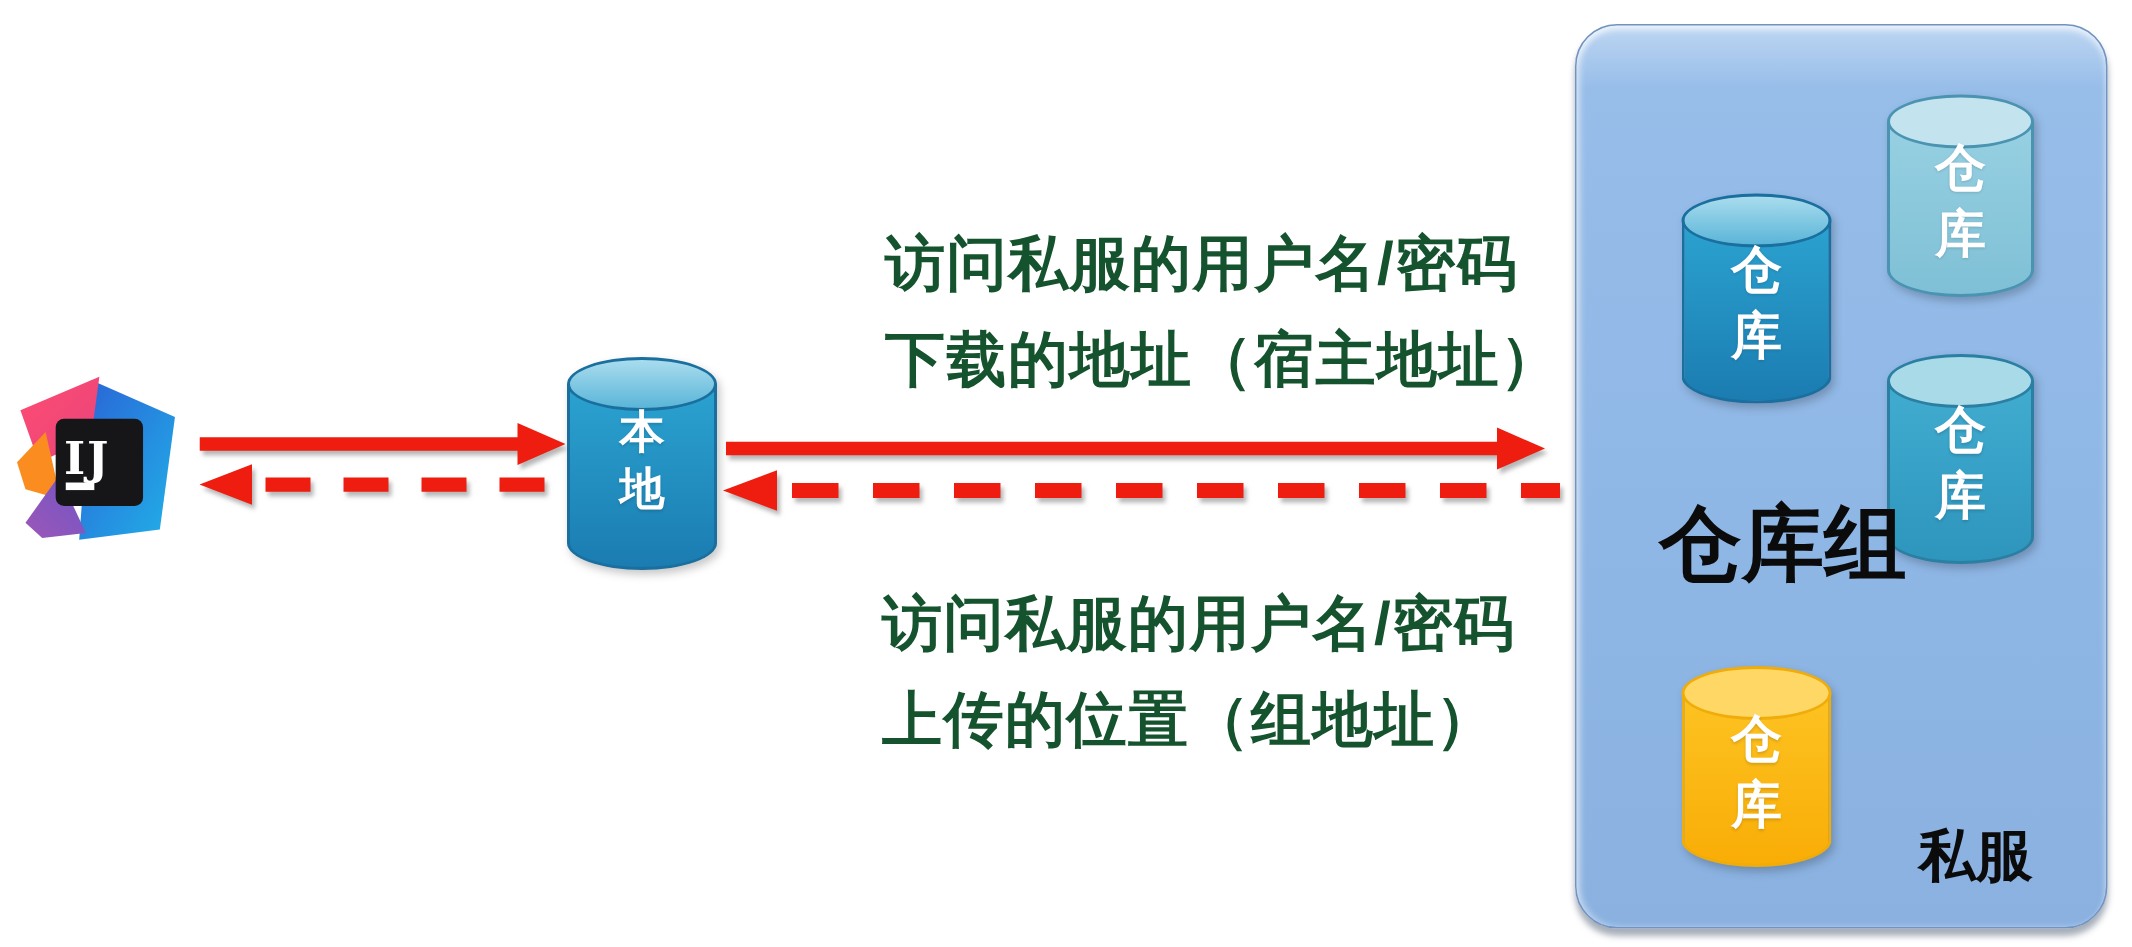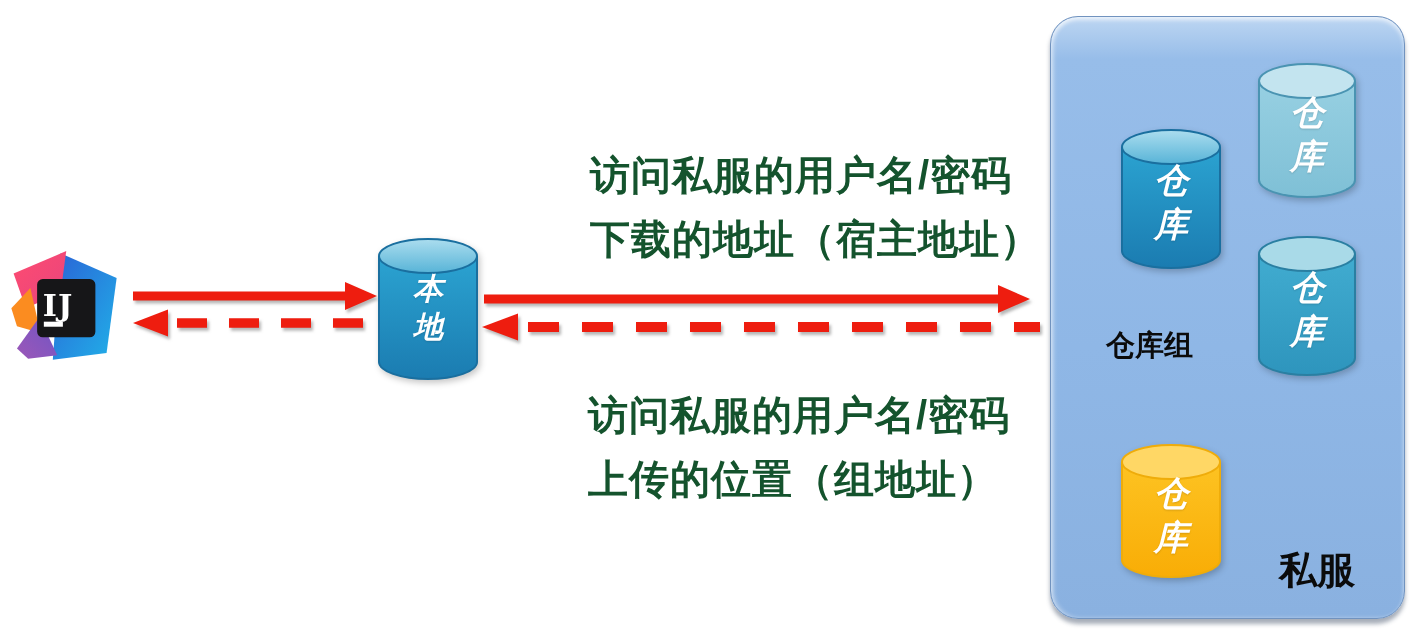--- a/index.html
+++ b/index.html
@@ -13,21 +13,21 @@
   
   .note{
     position:absolute;color:#14532d;font-weight:700;font-size:40px;
     letter-spacing:1px;white-space:nowrap;
   }
 
   
   .arrow{position:absolute;filter:drop-shadow(2px 3px 1.5px rgba(110,110,110,.5));}
 
   
-  .cyl{position:absolute;filter:drop-shadow(2px 3px 3px rgba(0,0,0,.22));font-style:italic;}
+  .cyl{position:absolute;filter:drop-shadow(2px 3px 3px rgba(0,0,0,.22));}
   .cyl-top,.cyl-body{position:absolute;box-sizing:border-box;left:0;width:100%;}
   .cyl-top{top:0;height:36px;border-radius:50%;}
   .cyl-body{top:18px;height:calc(100% - 18px);border-radius:0 0 50% 50% / 0 0 18px 18px;}
   .teal  .cyl-top {background:linear-gradient(180deg,#a9dcee,#5ab5d8);border:2px solid #1a6f9f;}
   .teal  .cyl-body{background:linear-gradient(180deg,#2ba3d1,#1b7cb1);border:2px solid #1a6f9f;border-top:none;}
   .light .cyl-top {background:#c3e4ef;border:2px solid #4a94b2;}
   .light .cyl-body{background:linear-gradient(180deg,#97d0e2,#7fc0d6);border:2px solid #4a94b2;border-top:none;}
   .med   .cyl-top {background:#a9dae8;border:2px solid #2a7fa2;}
   .med   .cyl-body{background:linear-gradient(180deg,#41acd0,#2e95bd);border:2px solid #2a7fa2;border-top:none;}
   .yellow .cyl-top {background:#ffd765;border:2px solid #efac0a;}
@@ -123,21 +123,21 @@
       <div class="cyl-top"></div>
       <div class="cyl-label" style="top:28px;font-size:34px;">仓库</div>
     </div>
 
     <div class="cyl med" style="left:207px;top:219px;width:98px;height:140px;">
       <div class="cyl-body"></div>
       <div class="cyl-top"></div>
       <div class="cyl-label" style="top:30px;font-size:34px;">仓库</div>
     </div>
 
-    <div class="box-label" style="left:55px;top:309px;font-size:29px;">仓库组</div>
+    <div class="box-label" style="left:55px;top:309px;font-size:55px;">仓库组</div>
 
     <div class="cyl yellow" style="left:70px;top:427px;width:100px;height:134px;">
       <div class="cyl-body"></div>
       <div class="cyl-top"></div>
       <div class="cyl-label" style="top:28px;font-size:34px;">仓库</div>
     </div>
 
     <div class="box-label" style="left:228px;top:528px;font-size:38px;">私服</div>
   </div>
 

